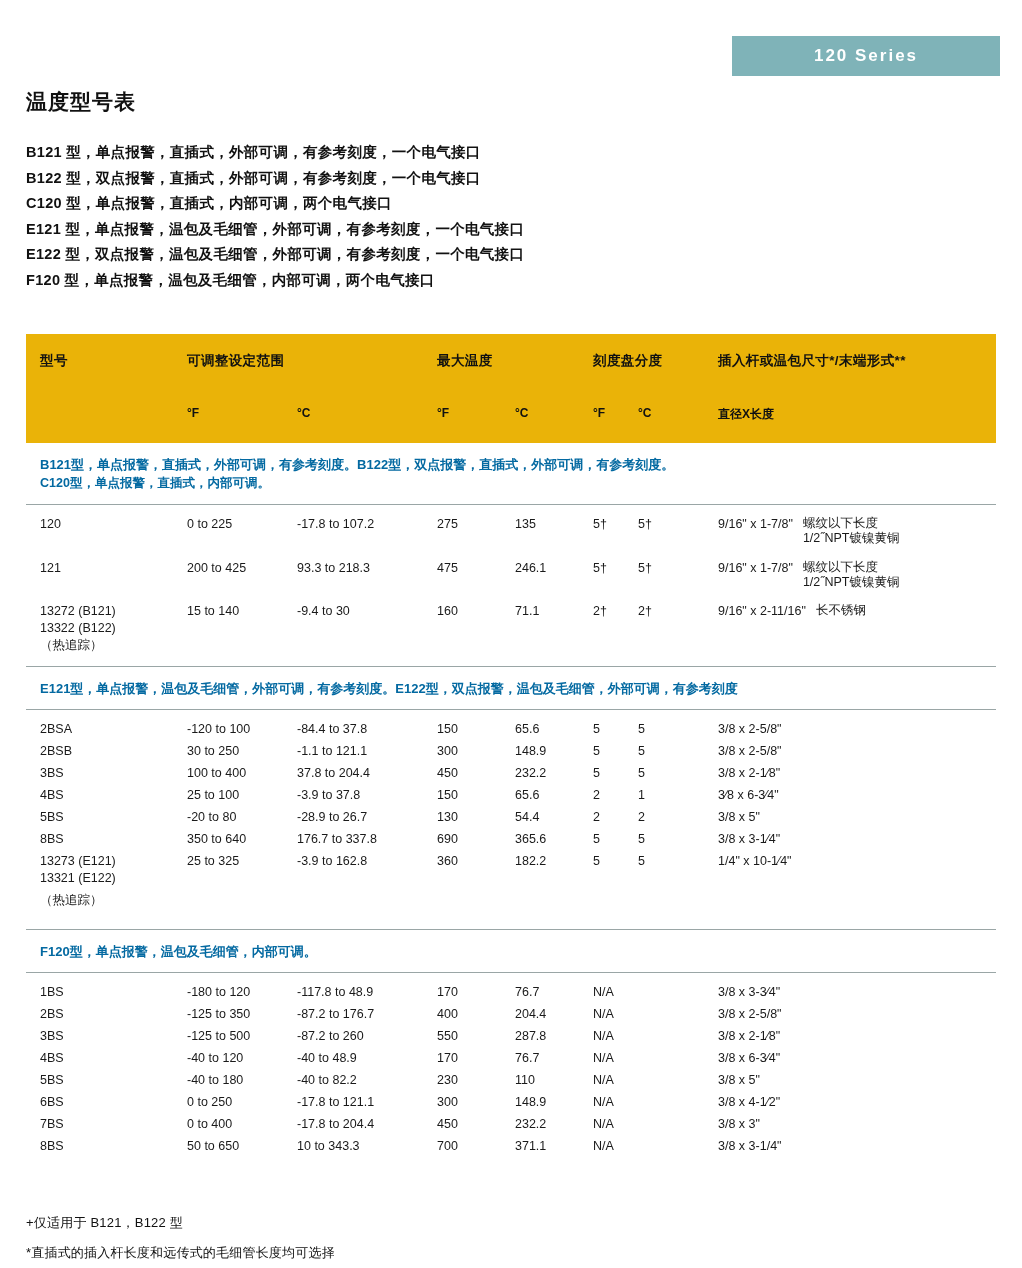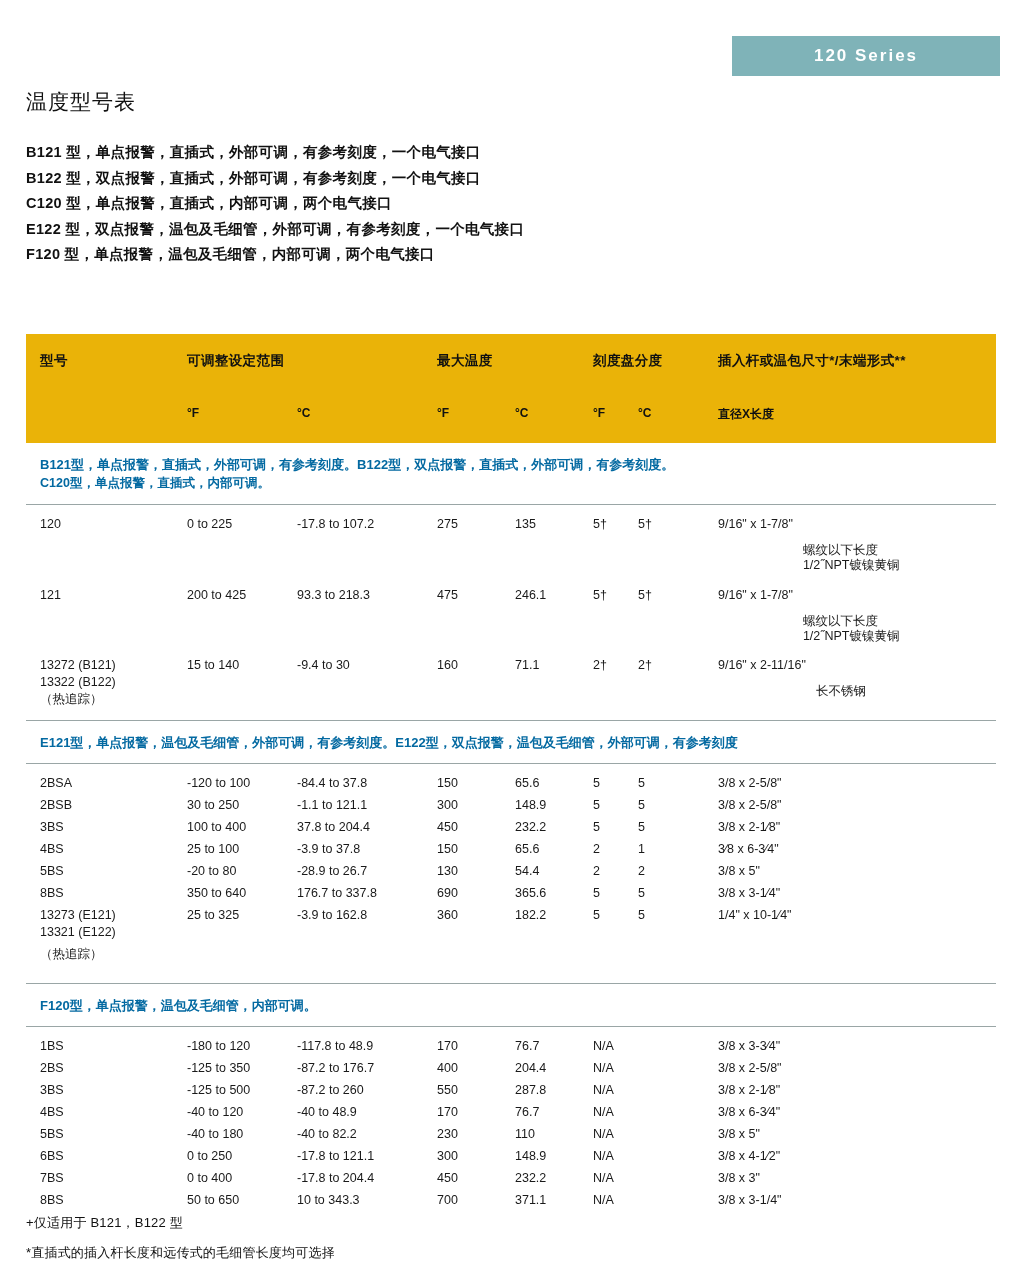--- a/index.html
+++ b/index.html
@@ -38,21 +38,21 @@
     font-size: 17px;
     font-weight: bold;
     letter-spacing: 2px;
   }
   
   .doc-title {
     position: absolute;
     left: 26px;
     top: 88px;
     font-size: 21px;
-    font-weight: normal;
+    font-weight: bold;
     color: #111;
     letter-spacing: 1px;
   }
   
   .model-list {
     position: absolute;
     left: 26px;
     top: 140px;
     width: 800px;
   }
@@ -129,21 +129,21 @@
   .data-row.pad-bot td { padding-bottom: 11px; }
   .note-sub {
     display: block;
     font-size: 12.5px;
   }
   .last-col-pair {
     display: flex;
     gap: 10px;
   }
   .lc-dim { white-space: nowrap; }
-  .lc-desc { line-height: 15px; margin-top: 27px; }
+  .lc-desc { line-height: 15px; }
   .lc-desc .l2 { display: block; }
   .spacer-row td { height: 9px; padding: 0; }
 
   
   .footnotes {
     position: absolute;
     left: 26px;
     top: 1208px;
     width: 940px;
   }
@@ -162,20 +162,21 @@
   <div class="series-badge">
     <span class="label">120 Series</span>
   </div>
 
   <div class="doc-title">温度型号表</div>
 
   <div class="model-list">
     <div class="line">B121 型，单点报警，直插式，外部可调，有参考刻度，一个电气接口</div>
     <div class="line">B122 型，双点报警，直插式，外部可调，有参考刻度，一个电气接口</div>
     <div class="line">C120 型，单点报警，直插式，内部可调，两个电气接口</div>
+    <div class="line">E121 型，单点报警，温包及毛细管，外部可调，有参考刻度，一个电气接口</div>
     <div class="line">E122 型，双点报警，温包及毛细管，外部可调，有参考刻度，一个电气接口</div>
     <div class="line">F120 型，单点报警，温包及毛细管，内部可调，两个电气接口</div>
   </div>
 
   <div class="table-wrap">
     <table class="spec">
       <colgroup>
         <col class="c0">
           <col class="c1">
           <col class="c2">

